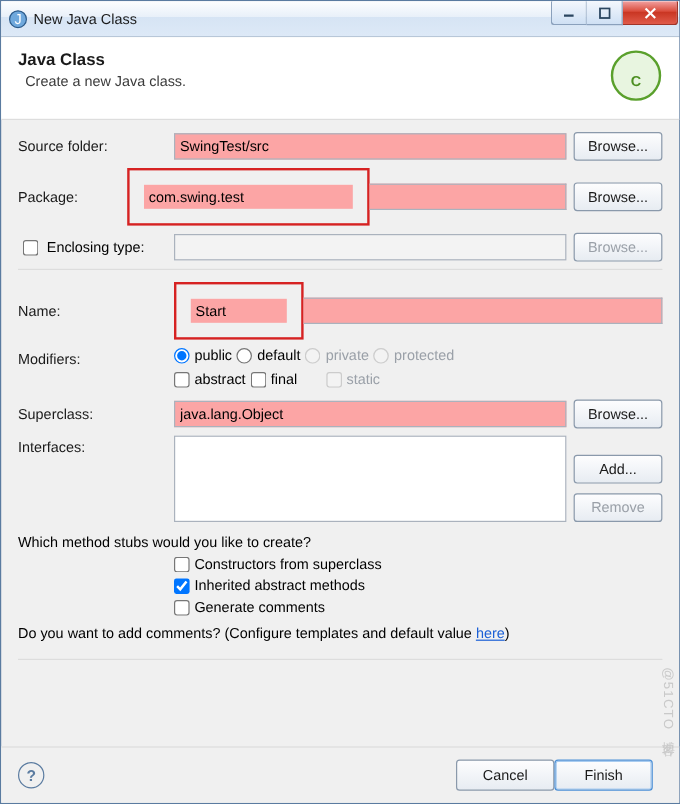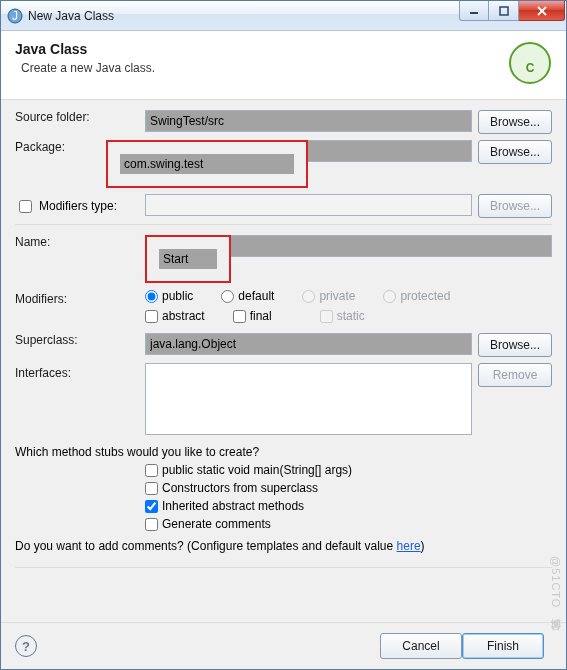--- a/index.html
+++ b/index.html
@@ -12,31 +12,31 @@
 .winbtn { width: 30px; height: 20px; border: 1px solid #8aa0bc; border-top: none; display: flex; align-items: center; justify-content: center; font-size: 11px; color: #2b4660; }
 .winbtn.min { background: linear-gradient(#f3f7fd,#cfe0f4); border-bottom-left-radius: 3px; }
 .winbtn.max { background: linear-gradient(#f3f7fd,#cfe0f4); border-left: none; }
 .winbtn.close { width: 46px; background: linear-gradient(#f1a0a0,#d94b3a 45%,#c83421 46%,#e05a49); color: #fff; border-left: none; border-bottom-right-radius: 3px; border-color: #a03428; }
 .header { background: #fff; padding: 10px 14px 14px; border-bottom: 1px solid #ddd; display: flex; }
 .header-left { flex:1; }
 .header h1 { font-size: 14px; font-weight: bold; margin: 0 0 4px; color: #1a1a1a; }
 .header p { margin: 0 0 0 6px; color: #3a3a3a; }
 .header-icon { width: 44px; height: 44px; }
 .body { padding: 10px 14px 6px; flex: 1; overflow: hidden; }
-.row { display: flex; margin-bottom: 6px; }
+.row { display: flex; align-items: center; margin-bottom: 6px; }
 .label { width: 130px; color: #1a1a1a; }
 .label.top { align-self: flex-start; padding-top: 3px; }
-input[type=text] { height: 22px; border: 1px solid #aab2bd; padding: 0 4px; background: #a3a3a3; }
+input[type=text] { height: 22px; border: 1px solid #aab2bd; padding: 0 4px; background: #fca5a5; }
 input[type=text][disabled] { background: #f3f3f3; color: #888; }
 .btn { height: 24px; border: 1px solid #8a99ab; border-radius: 3px; background: linear-gradient(#fdfdfe,#e7ecf2); padding: 0 8px; min-width: 74px; cursor: pointer; color: #1a1a1a; }
 .btn[disabled] { color: #9aa0a8; cursor: default; }
 .btn.primary { border-color: #4b8fd6; box-shadow: 0 0 0 1px #a9ccf0 inset; }
 .sep { height: 1px; background: #ddd; margin: 6px 0 10px; }
 .red-box { border: 2px solid #d62222; padding: 12px; }
-.radio-row, .chk-row { display: flex; gap: 28px; align-items: center; }
+.radio-row, .chk-row { display: flex; gap: 4px; align-items: center; }
 .radio-row label, .chk-row label { display: flex; align-items: center; gap: 4px; }
 .radio-row input, .chk-row input { margin: 0; }
 .disabled-text { color: #9aa0a8; }
 textarea { resize: none; border: 1px solid #aab2bd; background: #fff; }
 .btn-col { display: flex; flex-direction: column; gap: 8px; margin-left: 6px; }
 a { color: #1a5fd6; text-decoration: underline; cursor: pointer; }
 .footer { border-top: 1px solid #ddd; padding: 10px 14px; display: flex; align-items: center; background: #f0f0f0; }
 .help-icon { width: 22px; height: 22px; border: 1.5px solid #5a7ba0; border-radius: 50%; display: flex; align-items: center; justify-content: center; color: #5a7ba0; font-weight: bold; font-size: 13px; }
 .footer .btn { min-width: 82px; height: 26px; }
 .watermark { position: fixed; right: 4px; bottom: 60px; writing-mode: vertical-rl; color: #c9c9c9; font-size: 11px; letter-spacing: 1px; }
@@ -94,31 +94,31 @@
     </div>
     <div class="row">
       <span class="label">Package:</span>
       <span class="red-box"><input type="text" style="width: 174px; border: none; height: 20px;" value="com.swing.test"></span>
       <input type="text" style="flex: 1 1 0%; border-left: none; margin-right: 6px;">
       <button class="btn">Browse...</button>
     </div>
     <div class="row">
       <label style="width:130px;display:flex;align-items:center;gap:4px">
         <input type="checkbox" style="">
-        <span>Modifiers type:</span>
+        <span>Enclosing type:</span>
       </label>
       <input type="text" disabled="" style="flex: 1 1 0%; margin-right: 6px;">
       <button class="btn" disabled="">Browse...</button>
     </div>
 
     <div class="sep"></div>
 
     <div class="row">
       <span class="label">Name:</span>
-      <span class="red-box"><input type="text" style="width: 58px; border: none; height: 20px;" value="Start"></span>
+      <span class="red-box"><input type="text" style="width: 80px; border: none; height: 20px;" value="Start"></span>
       <input type="text" style="flex: 1 1 0%; border-left: none;">
     </div>
     <div class="row">
       <span class="label top">Modifiers:</span>
       <div style="flex:1">
         <div class="radio-row">
           <label>
               <input type="radio" name="vis" checked="" style="">
               <span>public</span>
             </label>
@@ -150,36 +150,31 @@
             </label>
         </div>
       </div>
     </div>
 
     <div class="row" style="margin-top:10px">
       <span class="label">Superclass:</span>
       <input type="text" style="flex: 1 1 0%; margin-right: 6px;" value="java.lang.Object">
       <button class="btn">Browse...</button>
     </div>
-    <div class="row" style="align-items:flex-start">
+    <div class="row" style="align-items:flex-end">
       <span class="label top">Interfaces:</span>
       <textarea style="flex: 1 1 0%; height: 72px;"></textarea>
       <div class="btn-col">
+        <button class="btn">Add...</button>
         <button class="btn" disabled="">Remove</button>
       </div>
     </div>
 
     <div style="margin-top:10px">Which method stubs would you like to create?</div>
     <div style="margin-left:130px;margin-top:4px">
-      <div class="chk-row">
-          <label>
-            <input type="checkbox" style="">
-            <span>public static void main(String[] args)</span>
-          </label>
-        </div>
       <div class="chk-row" style="margin-top:4px">
           <label>
             <input type="checkbox" style="">
             <span>Constructors from superclass</span>
           </label>
         </div>
       <div class="chk-row" style="margin-top:4px">
           <label>
             <input type="checkbox" checked="" style="">
             <span>Inherited abstract methods</span>

